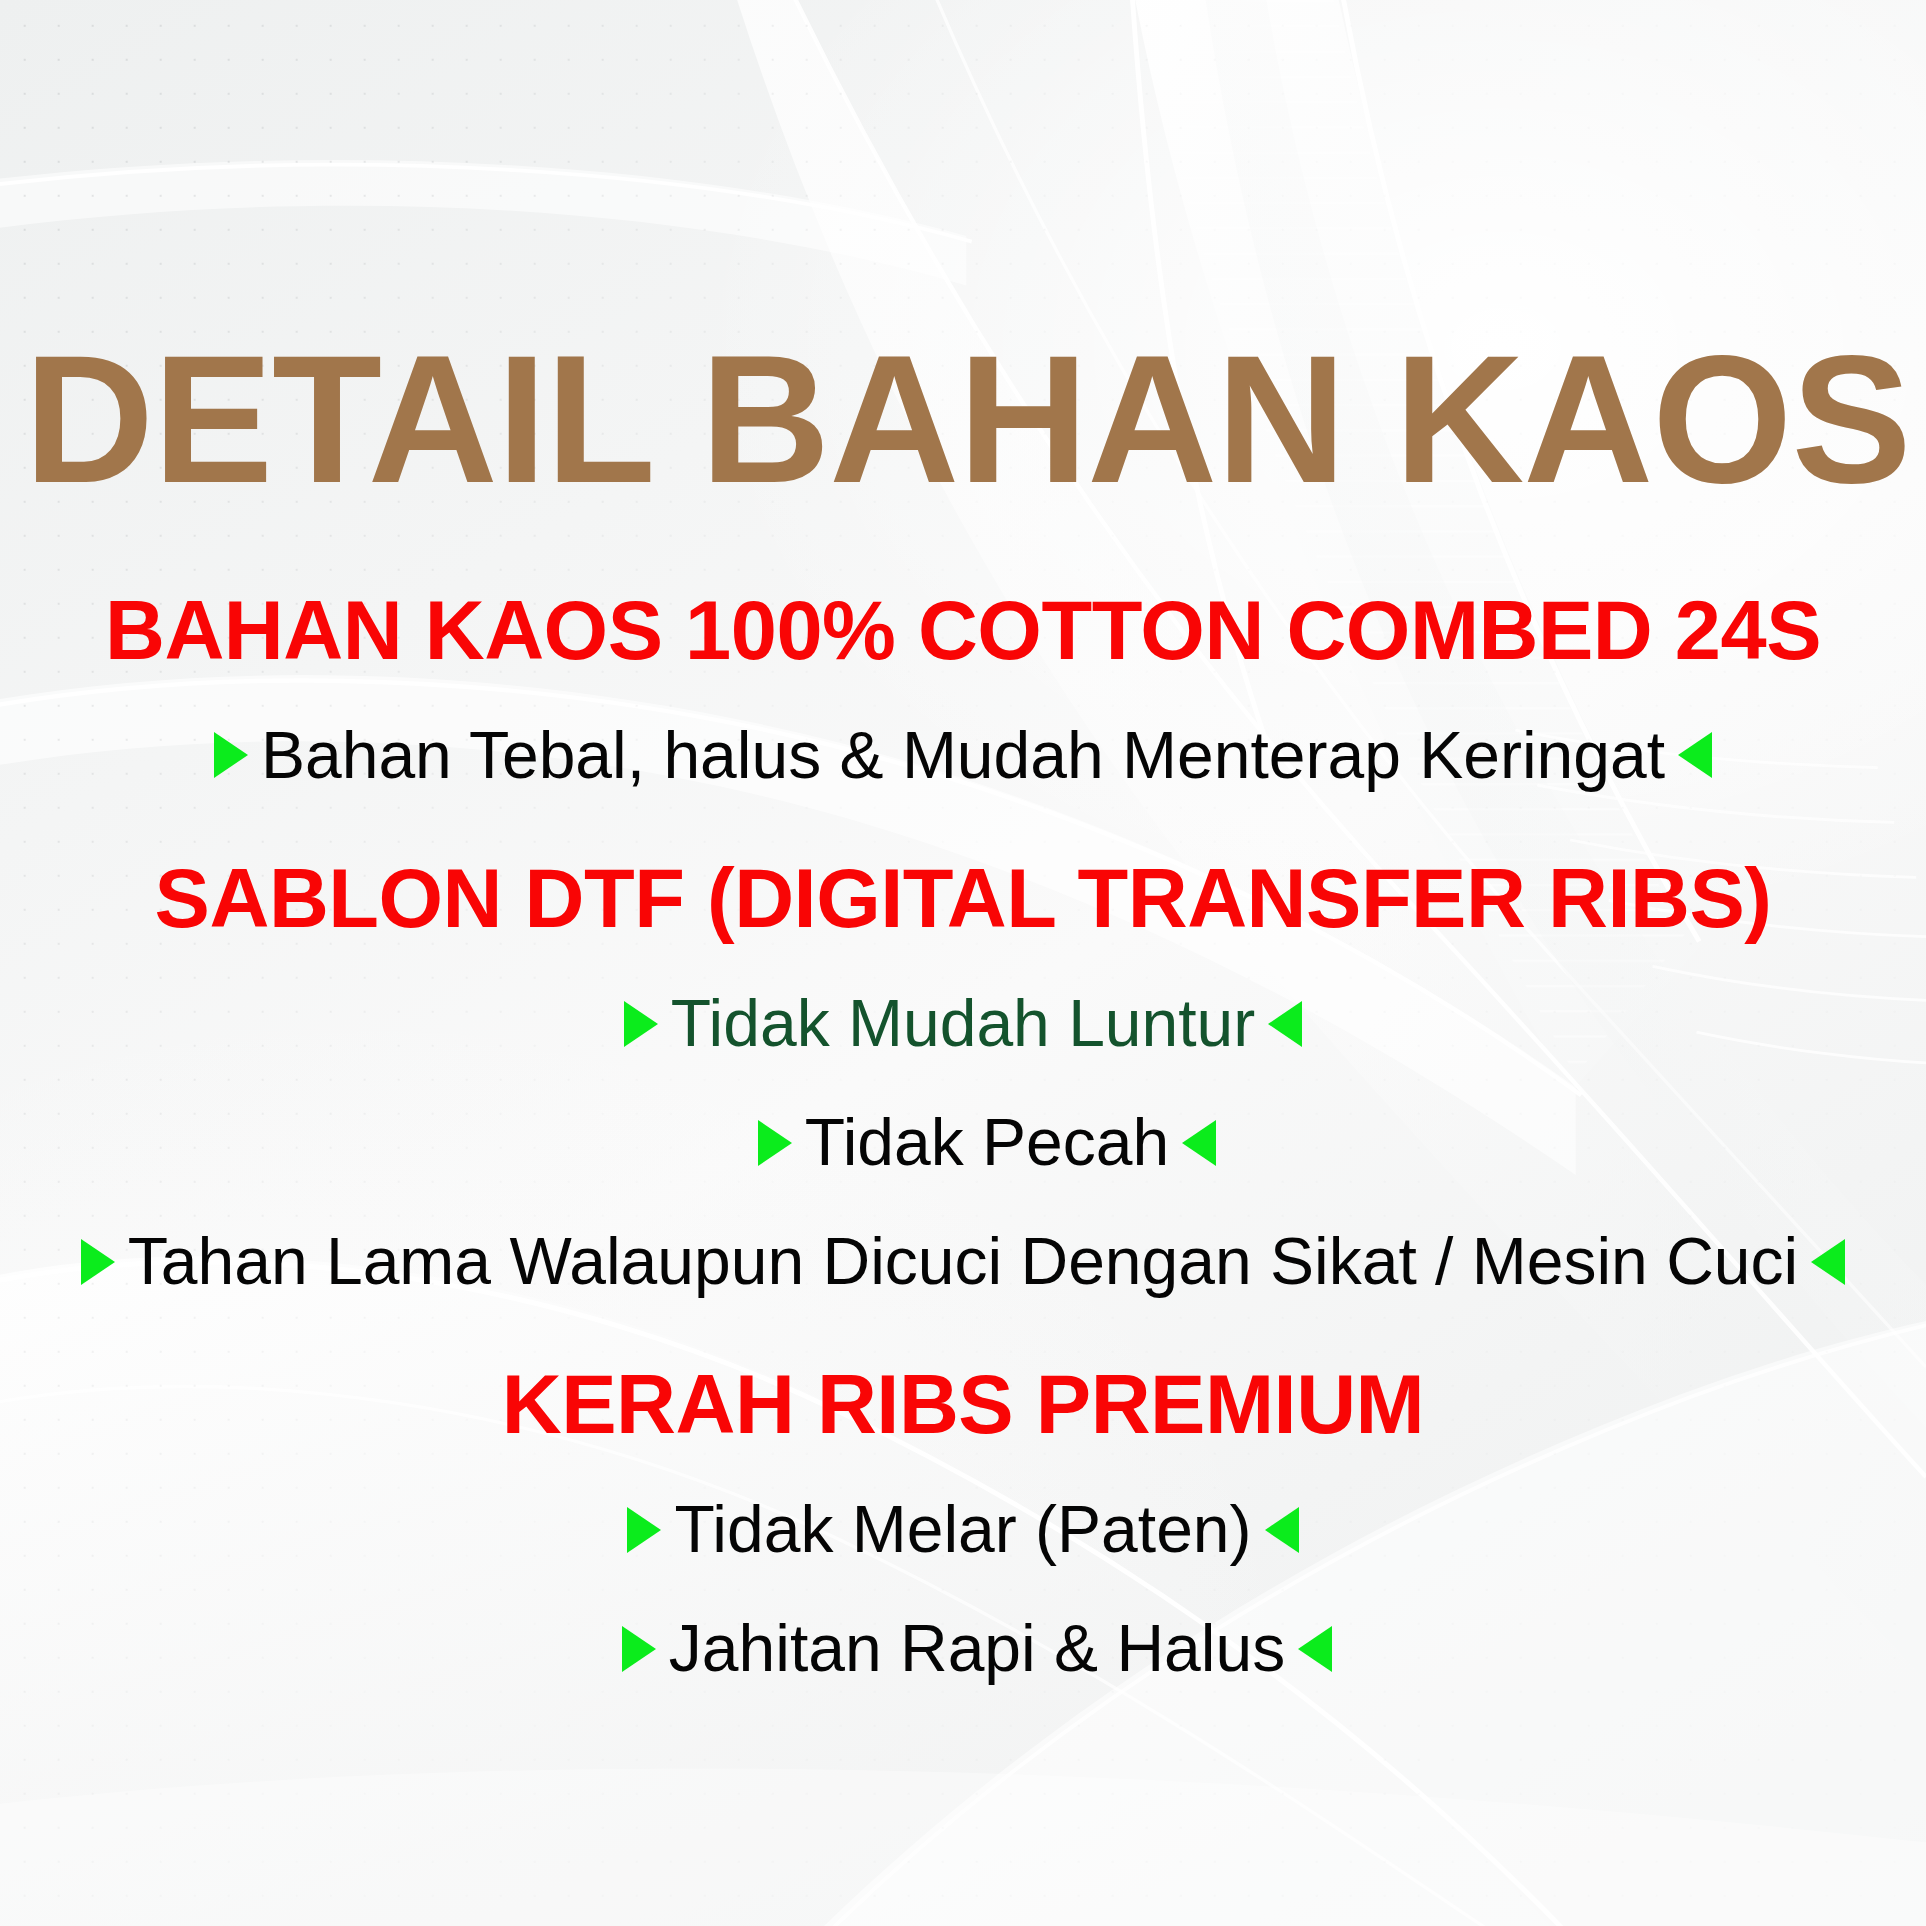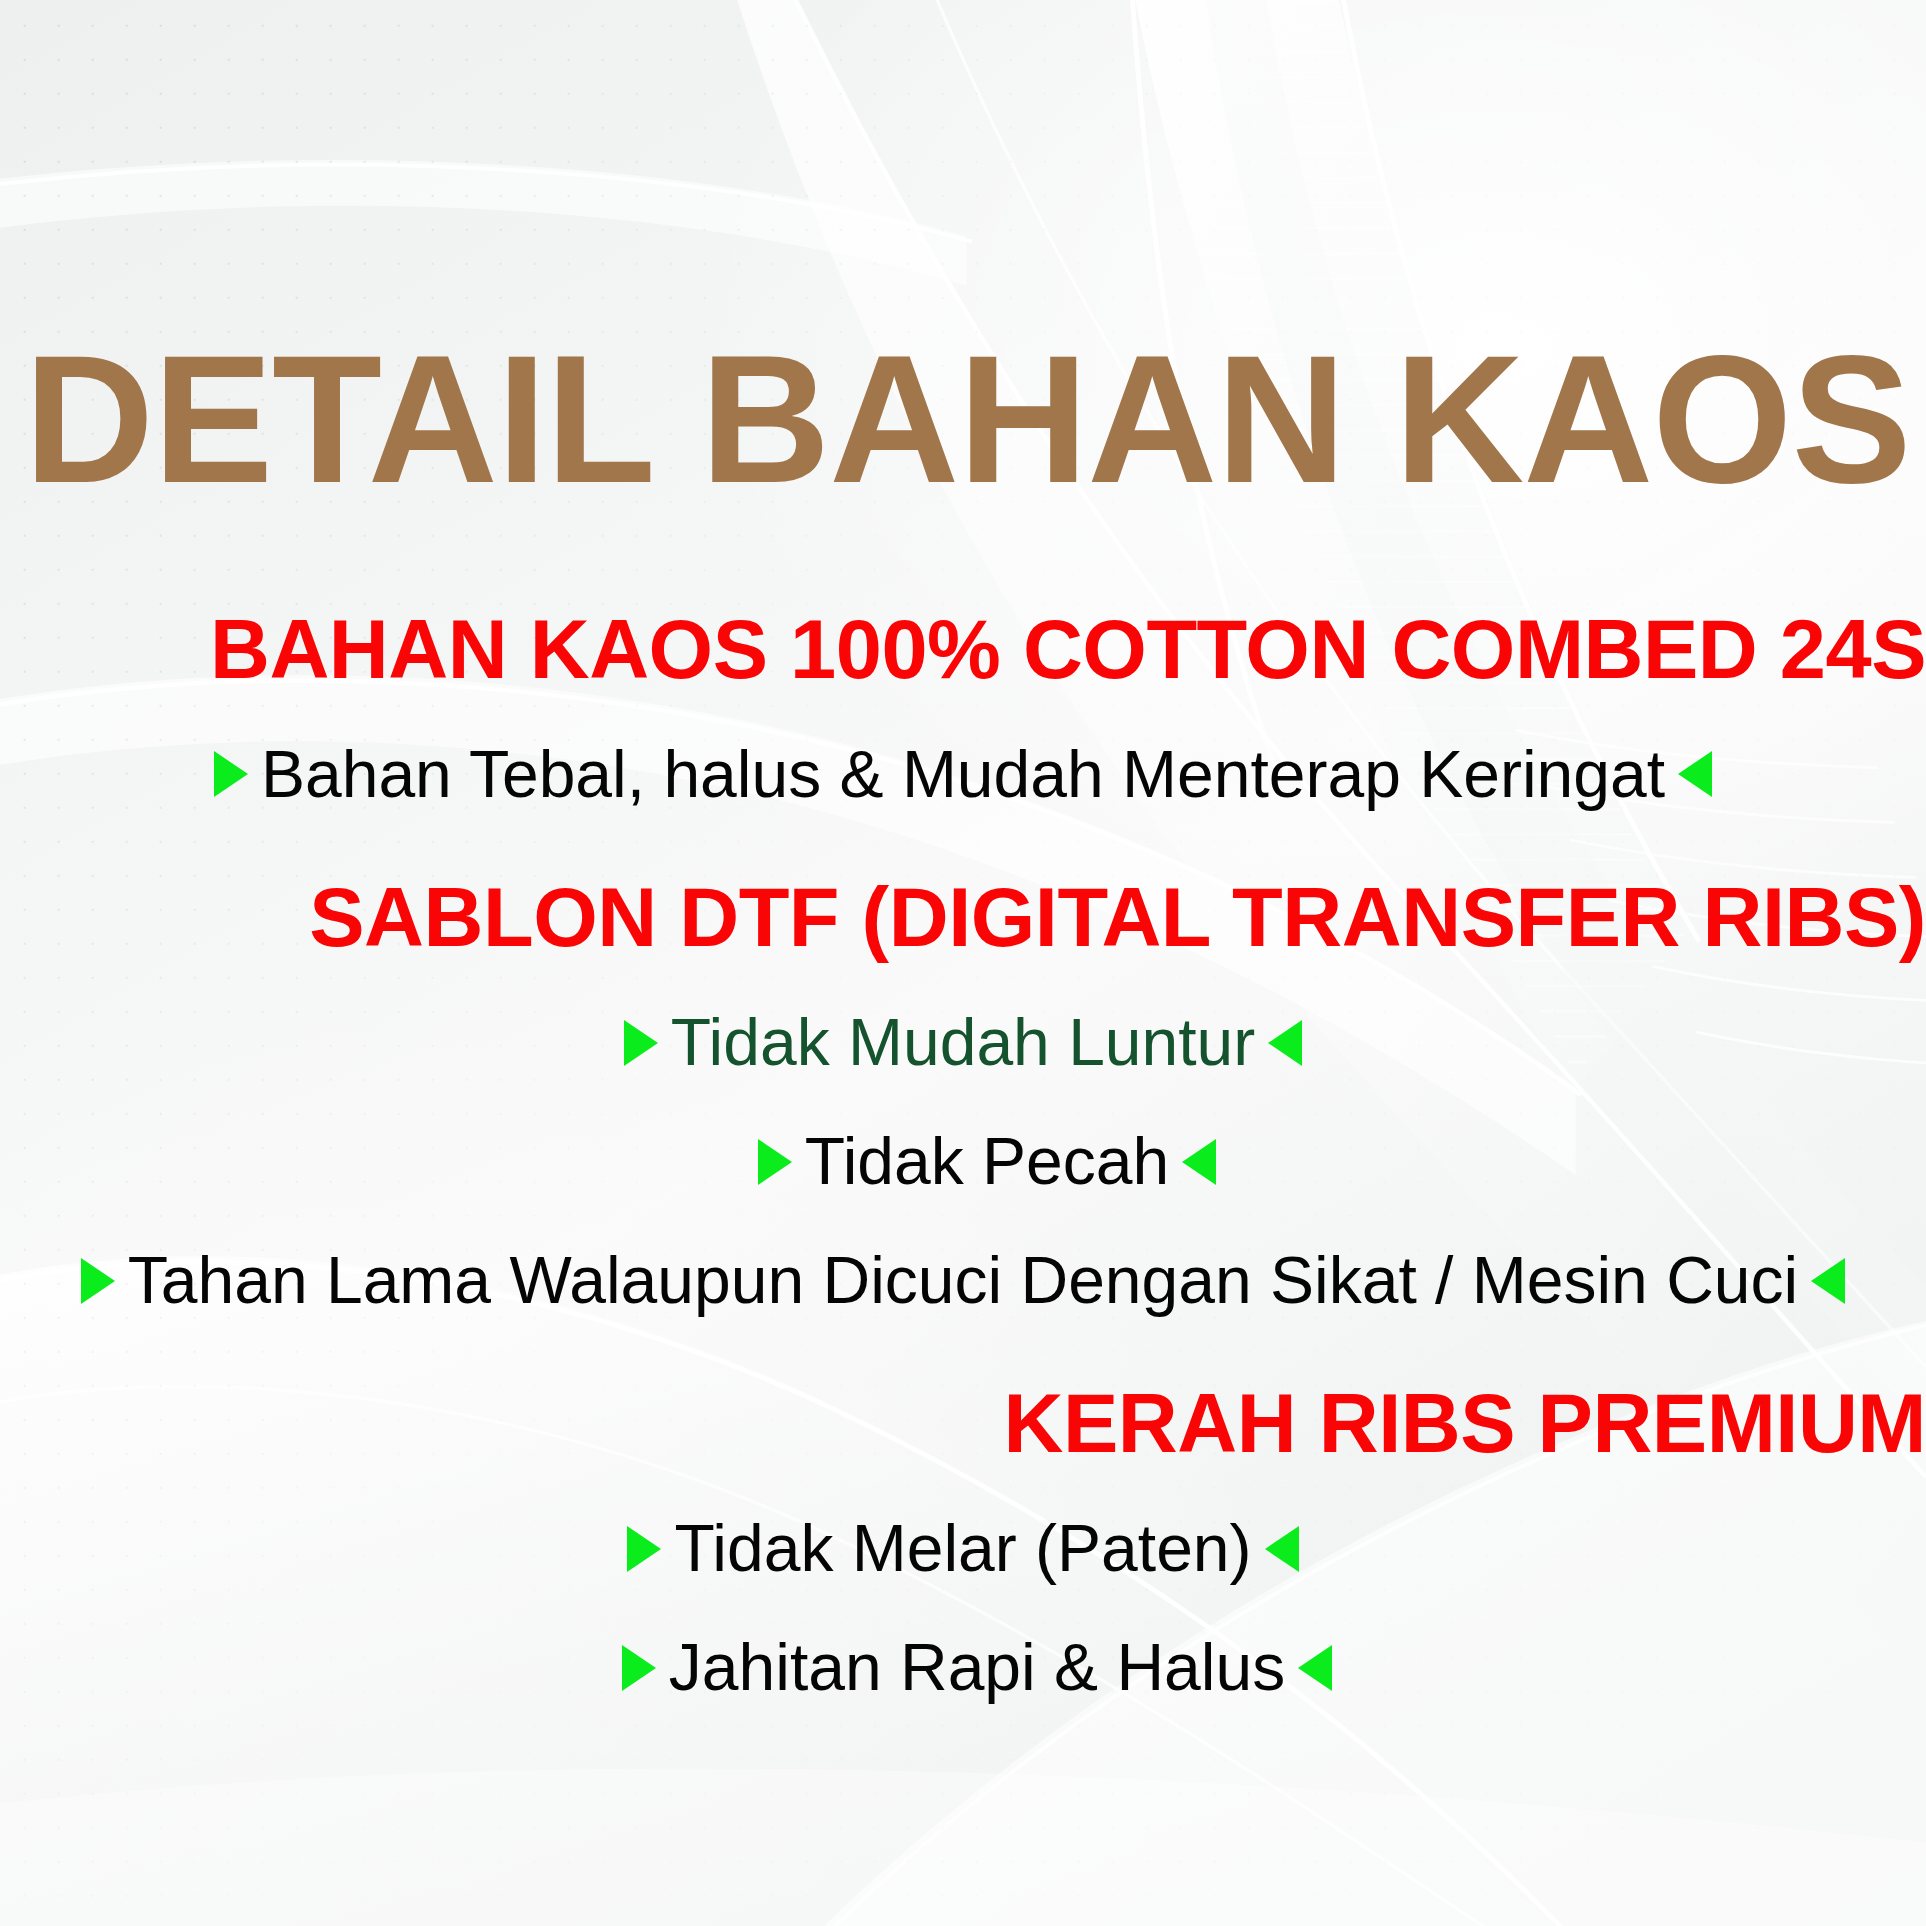--- a/index.html
+++ b/index.html
@@ -53,23 +53,23 @@
     white-space: nowrap;
     text-align: left;
     transform: scaleX(1.0);
     transform-origin: left center;
   }
 
   
   #content {
     position: absolute;
     left: 0;
-    top: 601px;
+    top: 582px;
     width: 1926px;
-    text-align: right;
+    text-align: center;
   }
   .section { width: 100%; }
   .section-heading {
     font-size: 83px;
     font-weight: 700;
     line-height: 1.18;
     letter-spacing: -0.5px;
     white-space: nowrap;
   }
   .bullet-row {

